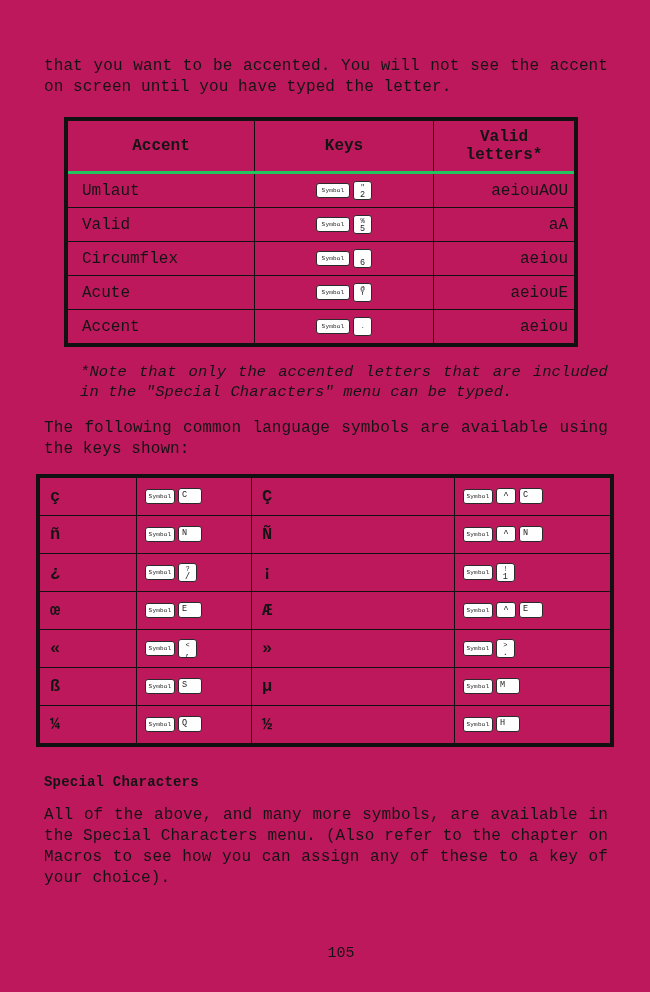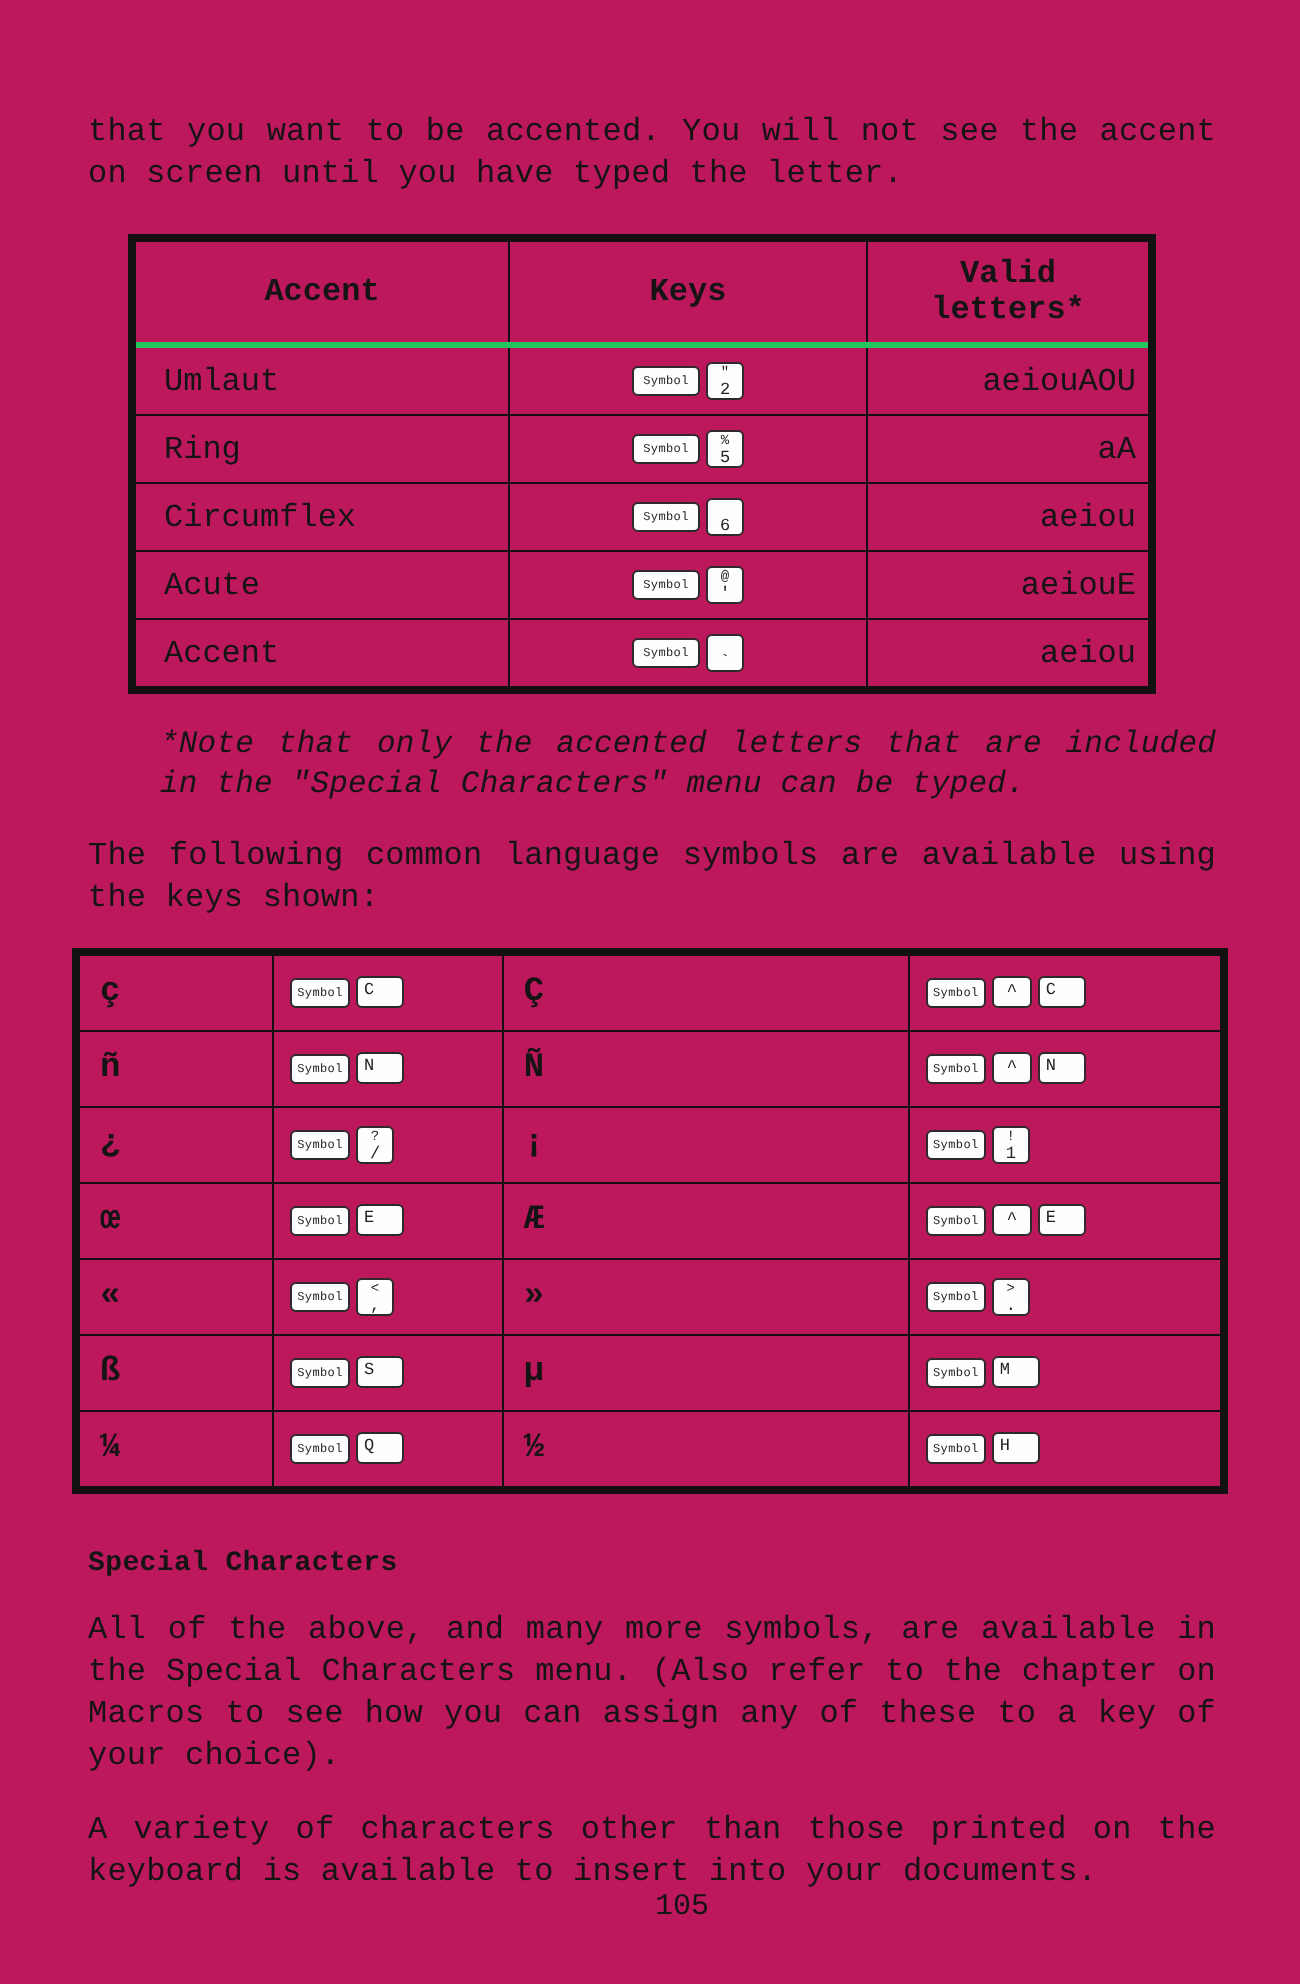--- a/index.html
+++ b/index.html
@@ -77,21 +77,21 @@
       <th>Accent</th>
       <th>Keys</th>
       <th>Valid letters*</th>
     </tr>
     <tr>
       <td class="c-accent">Umlaut</td>
       <td class="c-keys"><span class="kcap sym">Symbol</span><span class="kcap stack"><span class="kt">"</span><span class="kb">2</span></span></td>
       <td class="c-letters">aeiouAOU</td>
     </tr>
     <tr>
-      <td class="c-accent">Ring</td>
+      <td class="c-accent">Valid</td>
       <td class="c-keys"><span class="kcap sym">Symbol</span><span class="kcap stack"><span class="kt">%</span><span class="kb">5</span></span></td>
       <td class="c-letters">aA</td>
     </tr>
     <tr>
       <td class="c-accent">Circumflex</td>
       <td class="c-keys"><span class="kcap sym">Symbol</span><span class="kcap stack"><span class="kt"></span><span class="kb">6</span></span></td>
       <td class="c-letters">aeiou</td>
     </tr>
     <tr>
       <td class="c-accent">Acute</td>
@@ -154,17 +154,16 @@
       <td class="c-char2">½</td>
       <td class="c-skeys"><span class="kcap sym2">Symbol</span><span class="kcap letter">H</span></td>
     </tr>
   </tbody>
     </table>
 
   <div class="heading">Special Characters</div>
 
   <p class="para para-after-heading">All of the above, and many more symbols, are available in the Special Characters menu.  (Also refer to the chapter on Macros to see how you can assign any of these to a key of your choice).</p>
 
-  <p class="para">A variety of characters other than those printed on the keyboard is available to insert into your documents.</p>
 
   <div class="page-number">105</div>
 
 </div>
 
 </body></html>

